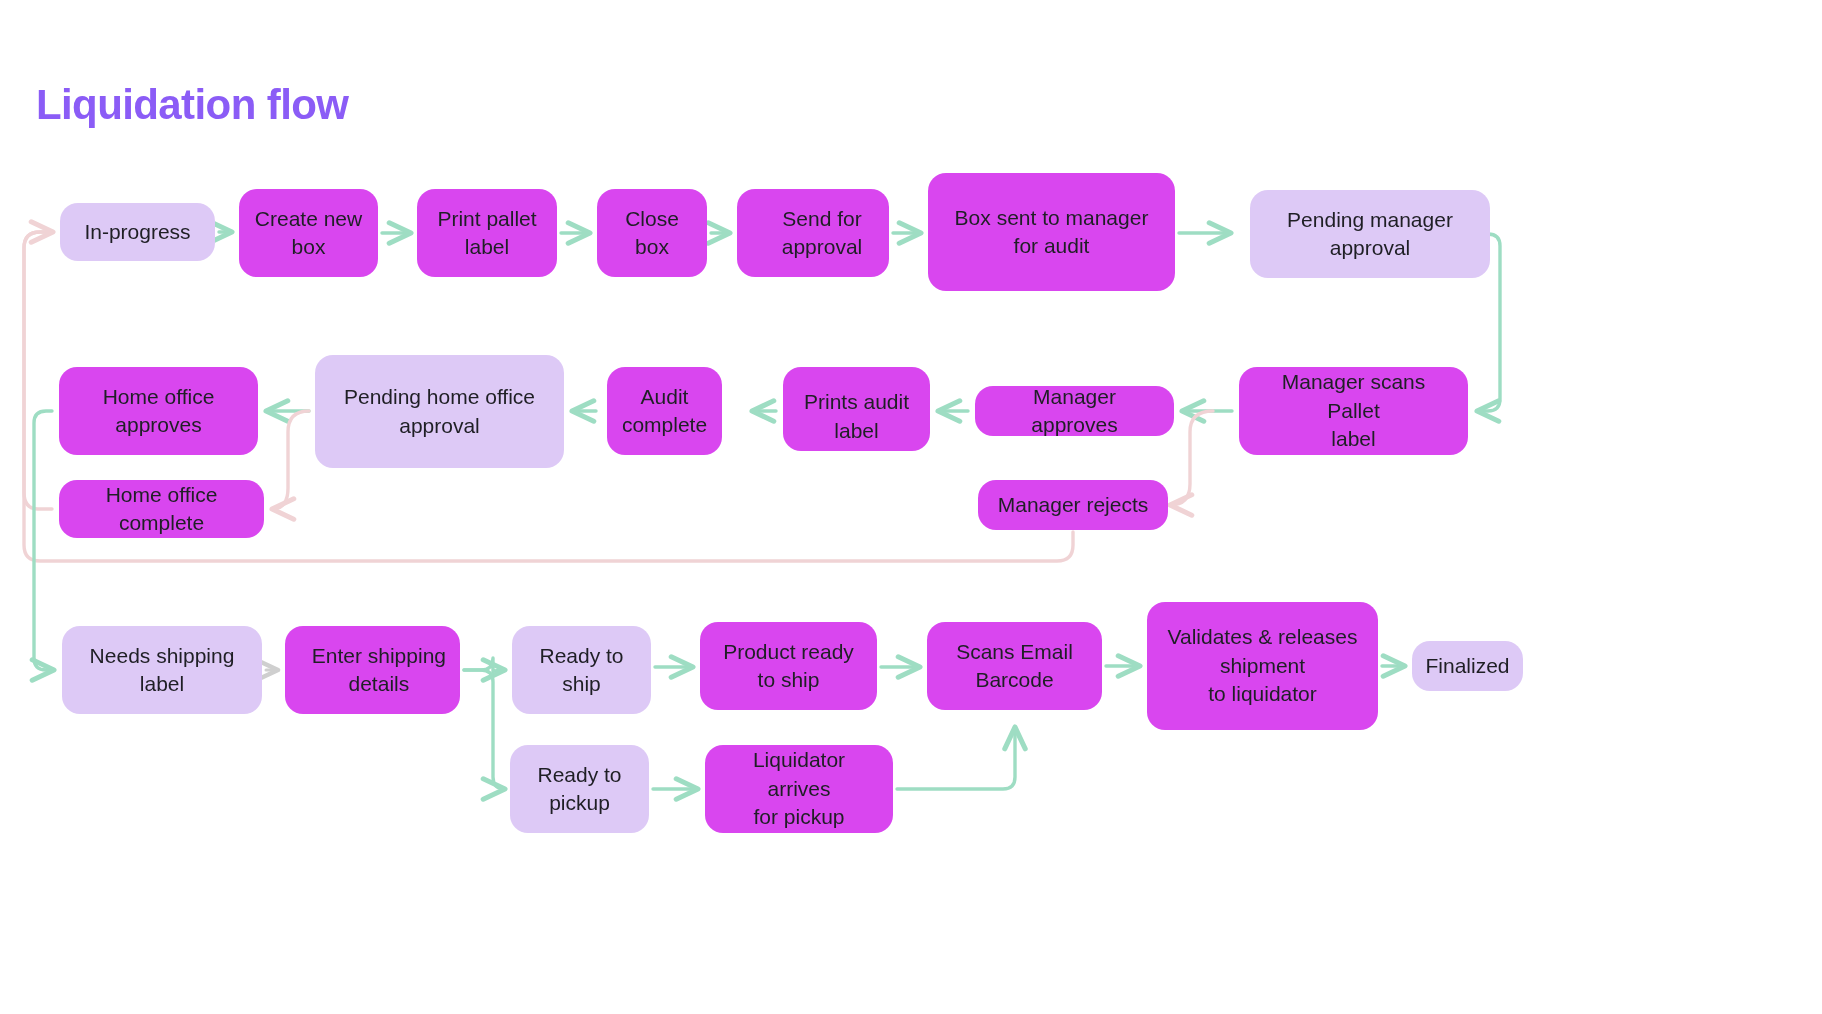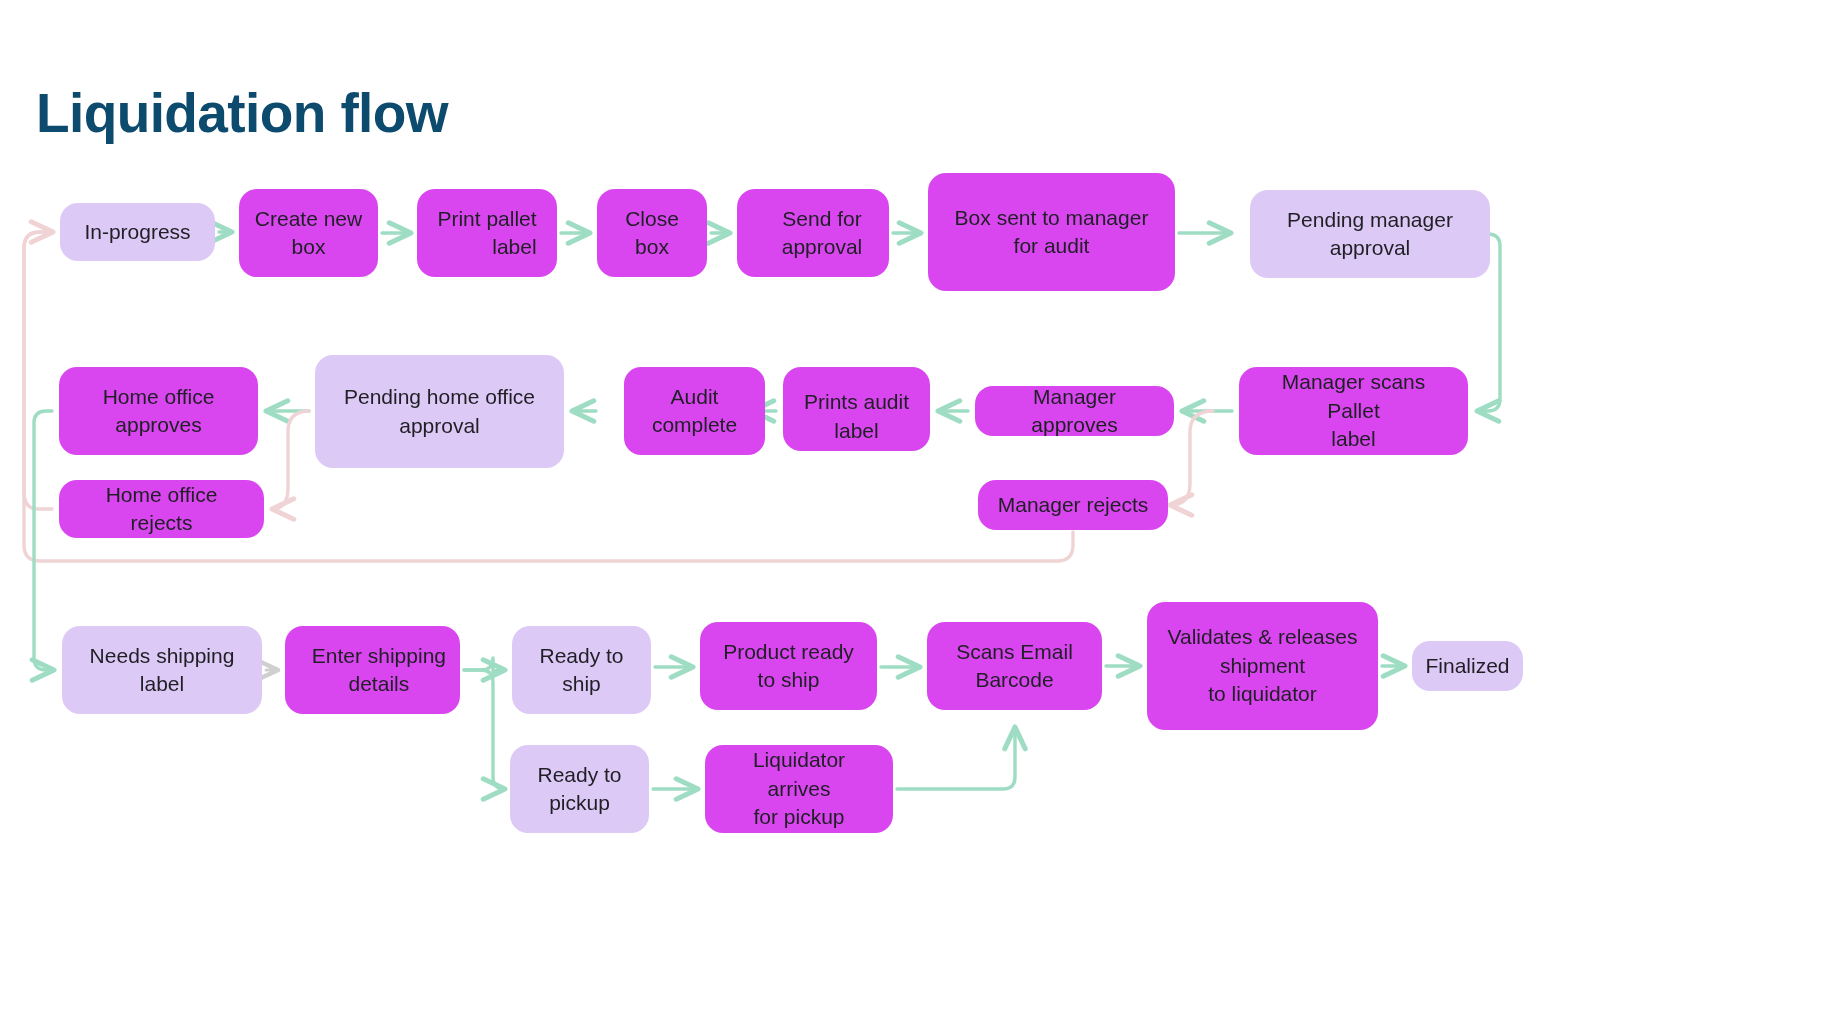--- a/index.html
+++ b/index.html
@@ -17,24 +17,24 @@
   #canvas {
     position: relative;
     width: 1822px;
     height: 1014px;
     background: #ffffff;
   }
   #page-title {
     position: absolute;
     left: 36px;
     top: 81px;
-    font-size: 55px;
+    font-size: 42px;
     font-weight: 700;
     letter-spacing: -0.6px;
-    color: #0c4a6e;
+    color: #8b5cf6;
     font-family: "Liberation Sans", sans-serif;
     white-space: nowrap;
   }
   #edge-layer {
     position: absolute;
     left: 0;
     top: 0;
     width: 1822px;
     height: 1014px;
     pointer-events: none;
@@ -128,21 +128,21 @@
     </g>
   </svg>
 
   <div id="nodes">
       <div class="node purple" style="left: 60px; top: 203px; width: 155px; height: 58px;">
         <span class="label">In-progress</span>
       </div>
       <div class="node gray" style="left: 239px; top: 189px; width: 139px; height: 88px;">
         <span class="label">Create new<br>box</span>
       </div>
-      <div class="node gray" style="left: 417px; top: 189px; width: 140px; height: 88px; text-align: right;">
+      <div class="node gray" style="left: 417px; top: 189px; width: 140px; height: 88px;">
         <span class="label">Print pallet<br>label</span>
       </div>
       <div class="node gray" style="left: 597px; top: 189px; width: 110px; height: 88px;">
         <span class="label">Close<br>box</span>
       </div>
       <div class="node gray" style="left: 737px; top: 189px; width: 152px; height: 88px; padding-left: 32px;">
         <span class="label">Send for<br>approval</span>
       </div>
       <div class="node gray" style="left: 928px; top: 173px; width: 247px; height: 118px;">
         <span class="label">Box sent to manager<br>for audit</span>
@@ -155,31 +155,31 @@
       </div>
       <div class="node gray" style="left: 975px; top: 386px; width: 199px; height: 50px;">
         <span class="label">Manager approves</span>
       </div>
       <div class="node gray" style="left: 978px; top: 480px; width: 190px; height: 50px; align-items: center;">
         <span class="label">Manager rejects</span>
       </div>
       <div class="node gray" style="left: 783px; top: 367px; width: 147px; height: 84px; align-items: flex-end;">
         <span class="label">Prints audit<br>label</span>
       </div>
-      <div class="node gray" style="left: 624px; top: 367px; width: 141px; height: 88px; border-radius: 17px;">
+      <div class="node gray" style="left: 607px; top: 367px; width: 115px; height: 88px;">
         <span class="label">Audit<br>complete</span>
       </div>
       <div class="node purple" style="left: 315px; top: 355px; width: 249px; height: 113px;">
         <span class="label">Pending home office<br>approval</span>
       </div>
       <div class="node gray" style="left: 59px; top: 367px; width: 199px; height: 88px;">
         <span class="label">Home office<br>approves</span>
       </div>
       <div class="node gray" style="left: 59px; top: 480px; width: 205px; height: 58px;">
-        <span class="label">Home office rejects</span>
+        <span class="label">Home office complete</span>
       </div>
       <div class="node purple" style="left: 62px; top: 626px; width: 200px; height: 88px;">
         <span class="label">Needs shipping<br>label</span>
       </div>
       <div class="node gray" style="left: 285px; top: 626px; width: 175px; height: 88px; justify-content: flex-end;">
         <span class="label">Enter shipping<br>details</span>
       </div>
       <div class="node purple" style="left: 512px; top: 626px; width: 139px; height: 88px;">
         <span class="label">Ready to<br>ship</span>
       </div>

